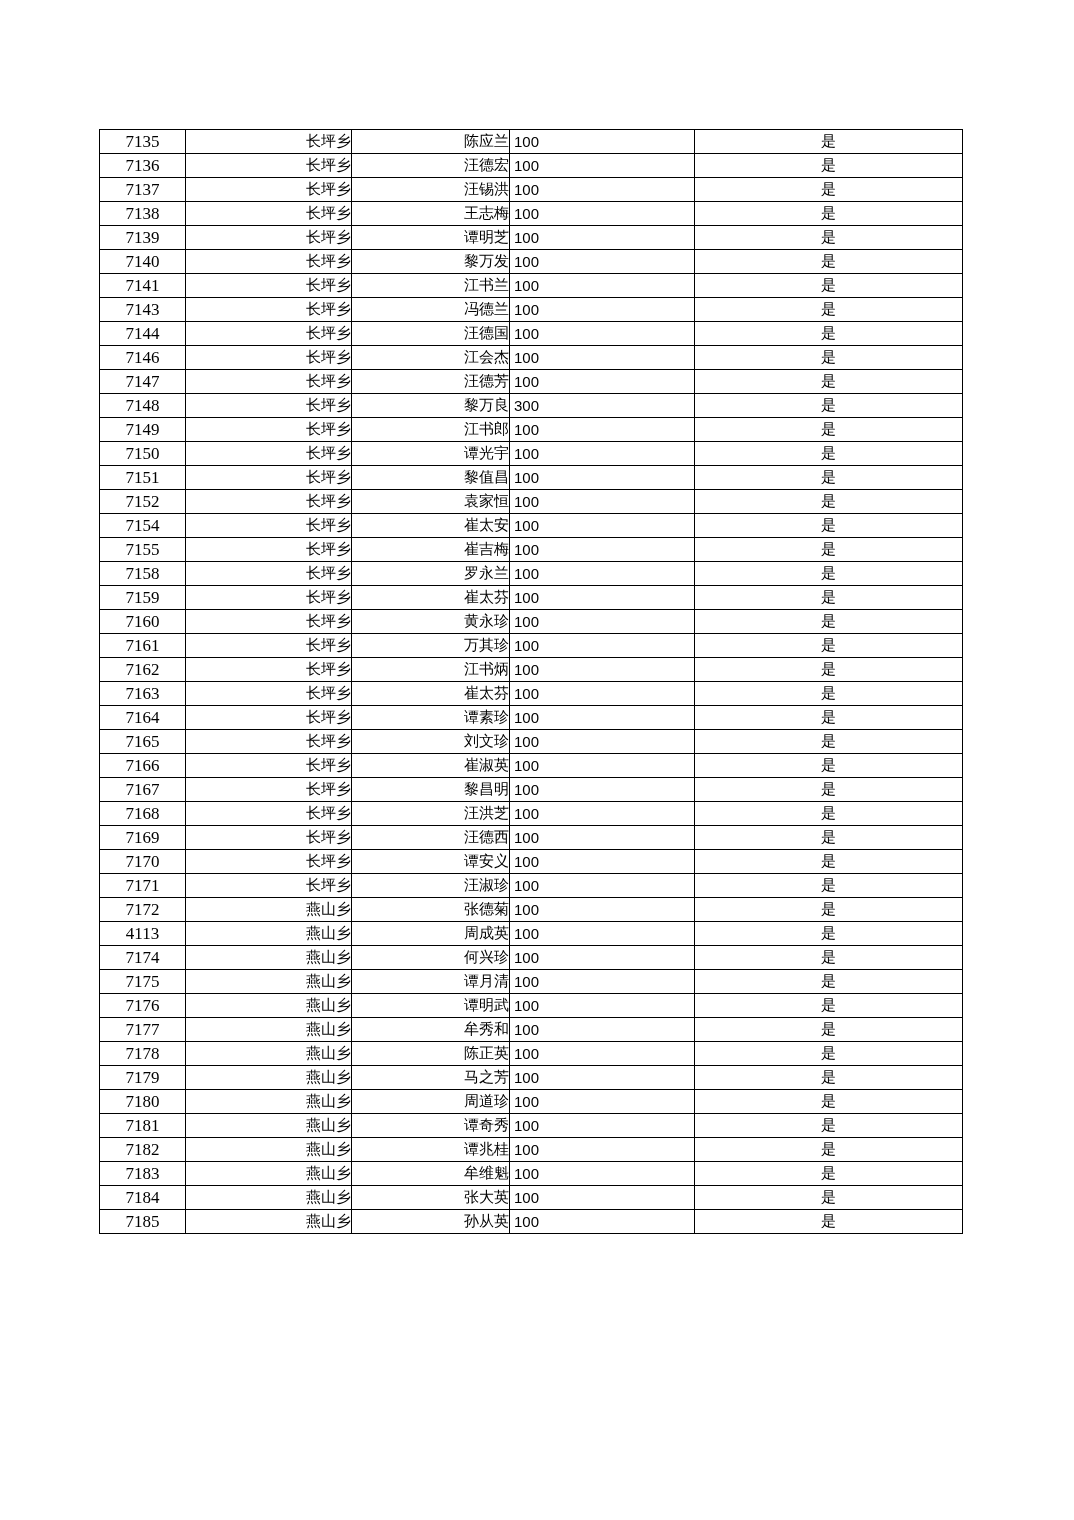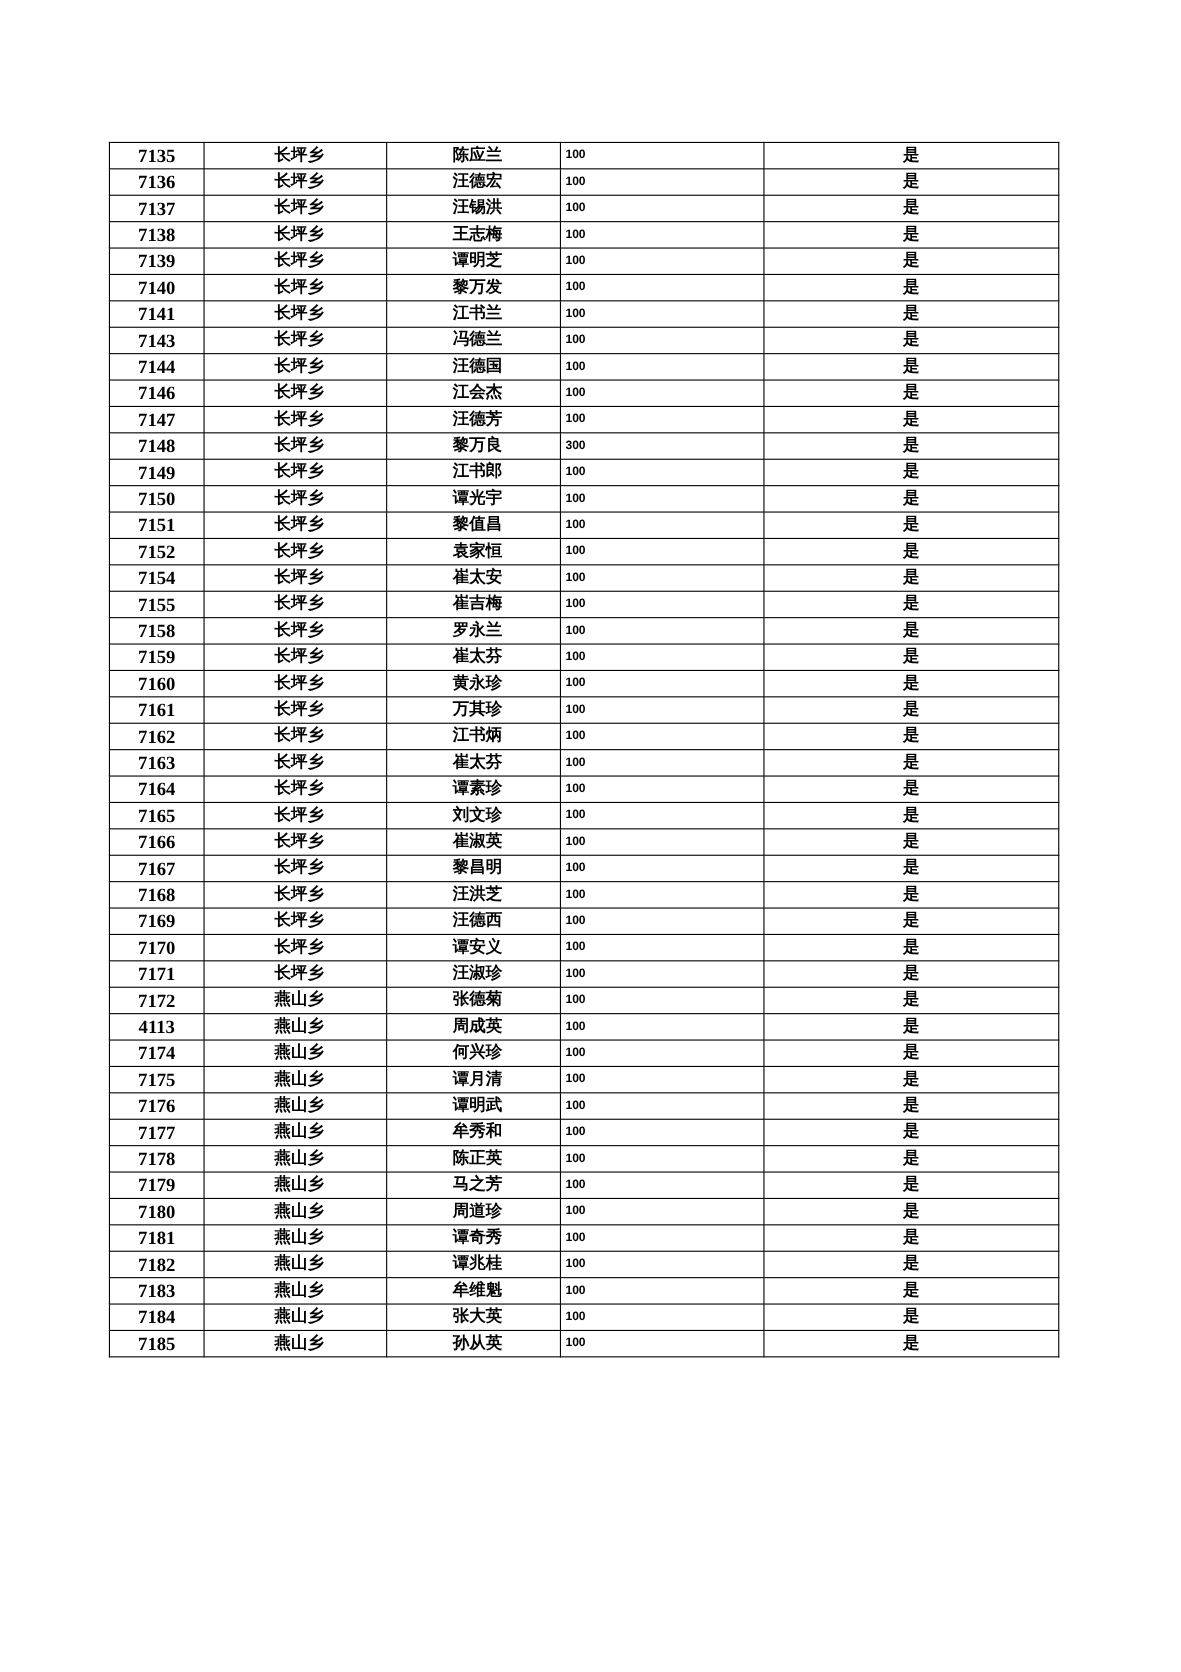--- a/index.html
+++ b/index.html
@@ -15,50 +15,49 @@
     color: #000000;
   }
   .sheet {
     position: absolute;
     left: 99px;
     top: 129px;
   }
   table.data-table {
     border-collapse: collapse;
     table-layout: fixed;
-    font-weight: bold;
   }
   td {
     border: 1.5px solid #000000;
     height: 23px;
     padding: 0;
     font-size: 15px;
     line-height: 23px;
     overflow: hidden;
     white-space: nowrap;
     vertical-align: middle;
   }
   td.c-id {
     text-align: center;
     font-size: 17px;
     font-family: "Liberation Serif", "DejaVu Serif", serif;
   }
   td.c-town {
-    text-align: center;
+    text-align: right;
     padding-left: 7px;
   }
   td.c-name {
-    text-align: center;
+    text-align: right;
     padding-left: 7px;
   }
   td.c-amount {
     text-align: left;
     padding-left: 4px;
     font-family: "Liberation Sans", "DejaVu Sans", sans-serif;
-    font-size: 11px;
+    font-size: 15px;
   }
   td.c-confirm {
     text-align: center;
   }
 </style>
 </head>
 <body>
 
 <div class="sheet">
   <table class="data-table">

